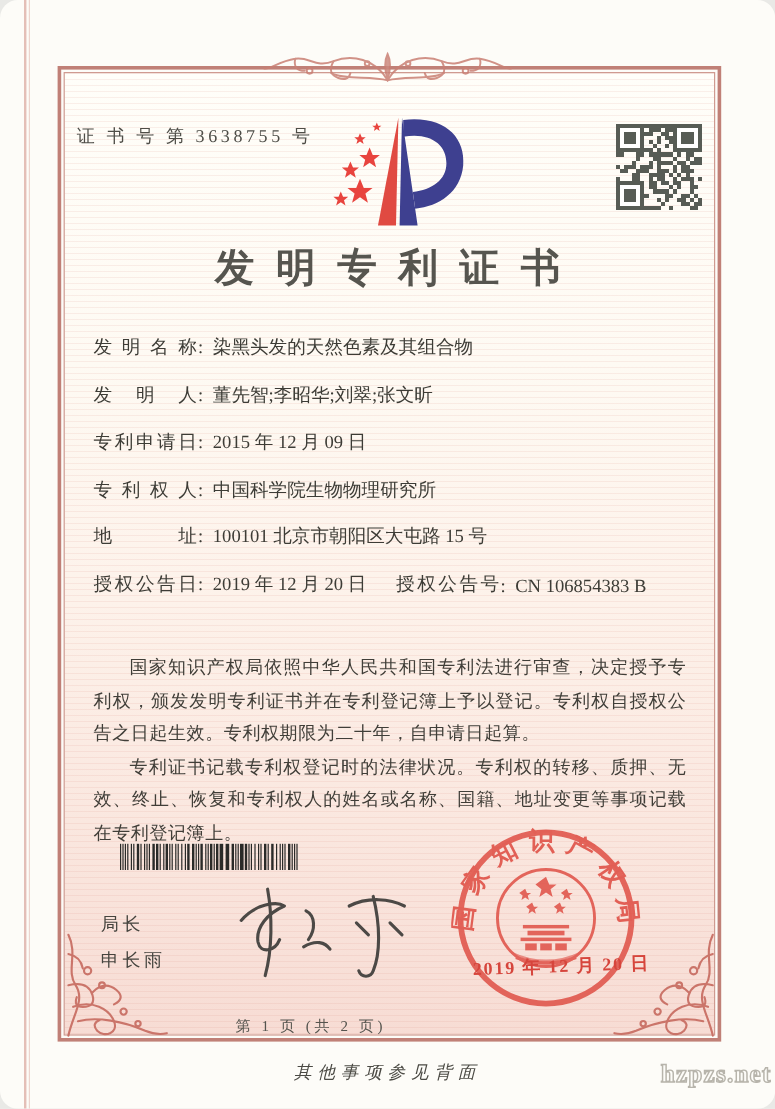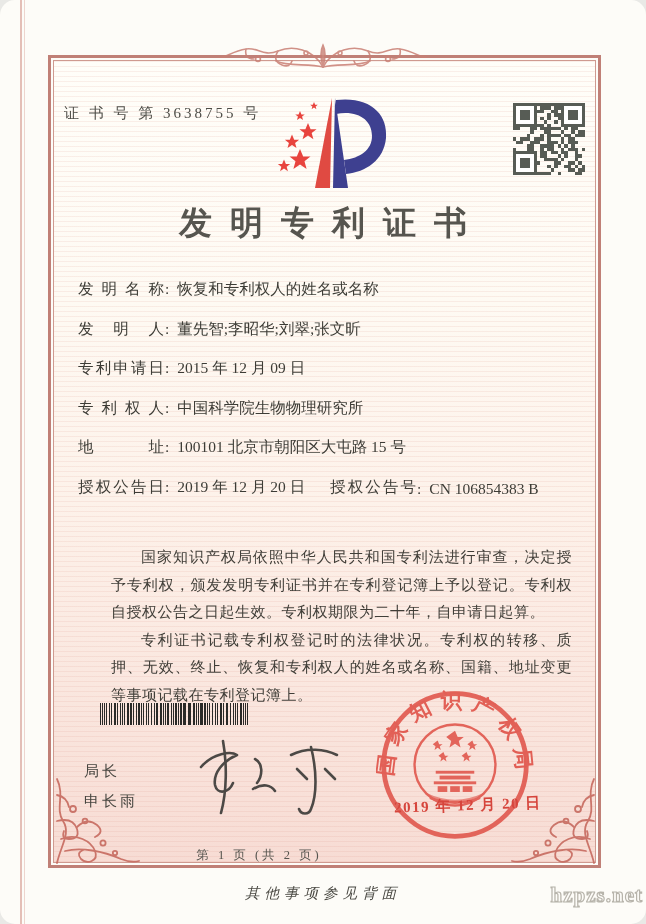--- a/index.html
+++ b/index.html
@@ -40,21 +40,21 @@
   .field-row { height:39.5px; font-size:15.5px; color:#3d3c36; white-space:nowrap; position:relative; }
   .field-label {
     display:inline-block; width:86px; text-align:justify; text-align-last:justify;
     color:#3d3c36; vertical-align:bottom;
   }
   .colon { margin:0 8px 0 1px; }
   .grant-no { position:absolute; left:252px; top:0; }
 
   .body-text { left:78px; top:544px; width:494px; font-size:15px; line-height:27.5px;
     color:#403e38; text-align:justify; letter-spacing:.5px; }
-  .body-text p { text-indent:2em;margin-left:33px; }
+  .body-text p { text-indent:2em; }
 
   .barcode-wrap { left:100px; top:703px; width:150px; height:22px; }
 
   .director { left:84px; top:756px; font-size:15px; color:#45443e; letter-spacing:3px; line-height:30px; }
   .signature { left:183px; top:733px; }
 
   .seal { left:376px; top:686px; width:158px; height:158px; opacity:.88; }
   .seal-date {
     left:394px; top:796px; font-size:15px; color:#d6453c; letter-spacing:1.5px;
     transform:rotate(-2deg); font-weight:600;
@@ -305,21 +305,21 @@
       <rect x="16" y="2" width="3" height="3" fill="#575c55"></rect>
       <rect x="0" y="14" width="7" height="7" fill="#575c55"></rect>
       <rect x="1" y="15" width="5" height="5" fill="#fff"></rect>
       <rect x="2" y="16" width="3" height="3" fill="#575c55"></rect>
     </svg>
 
   <div class="abs title">发明专利证书</div>
 
   <div class="abs fields">
     <div class="field-row">
-      <span class="field-label">发明名称</span><span class="colon">:</span><span>恢复和专利权人的姓名或名称</span>
+      <span class="field-label">发明名称</span><span class="colon">:</span><span>染黑头发的天然色素及其组合物</span>
     </div>
     <div class="field-row">
       <span class="field-label">发明人</span><span class="colon">:</span><span>董先智;李昭华;刘翠;张文昕</span>
     </div>
     <div class="field-row">
       <span class="field-label">专利申请日</span><span class="colon">:</span><span>2015 年 12 月 09 日</span>
     </div>
     <div class="field-row">
       <span class="field-label">专利权人</span><span class="colon">:</span><span>中国科学院生物物理研究所</span>
     </div>

